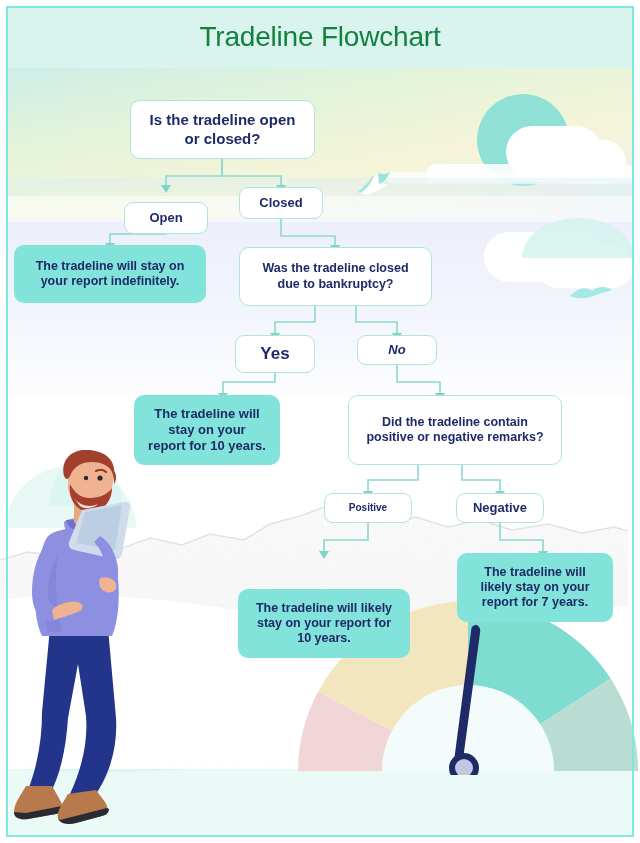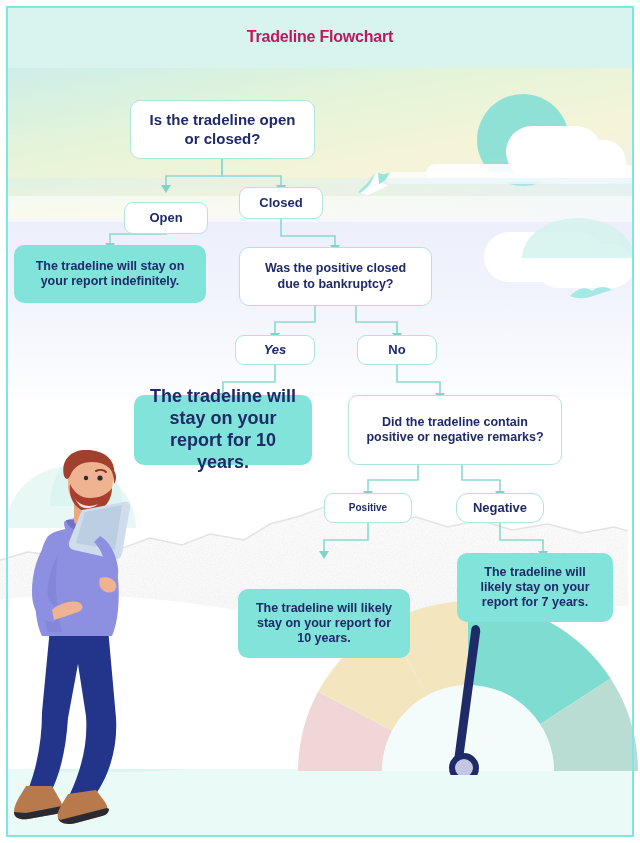--- a/index.html
+++ b/index.html
@@ -32,23 +32,23 @@
   
   .header {
     position:absolute;
     left:6px; top:6px;
     width:628px; height:62px;
     background:#d9f3ef;
     display:flex; align-items:center; justify-content:center;
     z-index:30;
   }
   .header-title {
-    font-size:16px;
-    font-weight:bold;
-    color:#be185d;
+    font-size:28px;
+    font-weight:normal;
+    color:#15803d;
     letter-spacing:-0.2px;
   }
 
   
   .sky {
     position:absolute;
     left:6px; top:68px;
     width:628px; height:769px;
     overflow:hidden;
     z-index:1;
@@ -339,33 +339,33 @@
   </svg>
 
   <div class="node q" style="left:130px;top:100px;width:185px;height:59px;font-size:15px;">Is the tradeline open or closed?</div>
 
   <div class="node pill" style="left:124px;top:202px;width:84px;height:32px;font-size:13px;">Open</div>
 
   <div class="node result" style="left:14px;top:245px;width:192px;height:58px;font-size:12.5px;">The tradeline will stay on your report indefinitely.</div>
 
   <div class="node pill" style="left:239px;top:187px;width:84px;height:32px;font-size:13px;">Closed</div>
 
-  <div class="node q" style="left:239px;top:247px;width:193px;height:59px;font-size:12.5px;">Was the positive closed due to bankruptcy?</div>
-
-  <div class="node pill" style="left:235px;top:335px;width:80px;height:30px;font-size:13px;font-style:italic;">Yes</div>
-
-  <div class="node pill" style="left:357px;top:335px;width:80px;height:30px;font-size:13px;">No</div>
-
-  <div class="node result" style="left:134px;top:395px;width:178px;height:70px;font-size:18px;">The tradeline will stay on your report for 10 years.</div>
+  <div class="node q" style="left:239px;top:247px;width:193px;height:59px;font-size:12.5px;">Was the tradeline closed due to bankruptcy?</div>
+
+  <div class="node pill" style="left:235px;top:335px;width:80px;height:38px;font-size:17px;">Yes</div>
+
+  <div class="node pill" style="left:357px;top:335px;width:80px;height:30px;font-size:13px;font-style:italic;">No</div>
+
+  <div class="node result" style="left:134px;top:395px;width:146px;height:70px;font-size:13px;">The tradeline will stay on your report for 10 years.</div>
 
   <div class="node q" style="left:348px;top:395px;width:214px;height:70px;font-size:12.5px;">Did the tradeline contain positive or negative remarks?</div>
 
   <div class="node pill" style="left:324px;top:493px;width:88px;height:30px;font-size:10px;">Positive</div>
 
-  <div class="node pill" style="left:456px;top:493px;width:88px;height:30px;font-size:13px;border-radius:12px;">Negative</div>
+  <div class="node pill" style="left:456px;top:493px;width:88px;height:30px;font-size:13px;">Negative</div>
 
   <div class="node result" style="left:238px;top:553px;width:172px;height:69px;font-size:12.5px;margin-top:36px;">The tradeline will likely stay on your report for 10 years.</div>
 
   <div class="node result" style="left:457px;top:553px;width:156px;height:69px;font-size:12.5px;">The tradeline will likely stay on your report for 7 years.</div>
 
   <div class="header">
     <div class="header-title">Tradeline Flowchart</div>
   </div>
 
   <div class="frame-border"></div>

